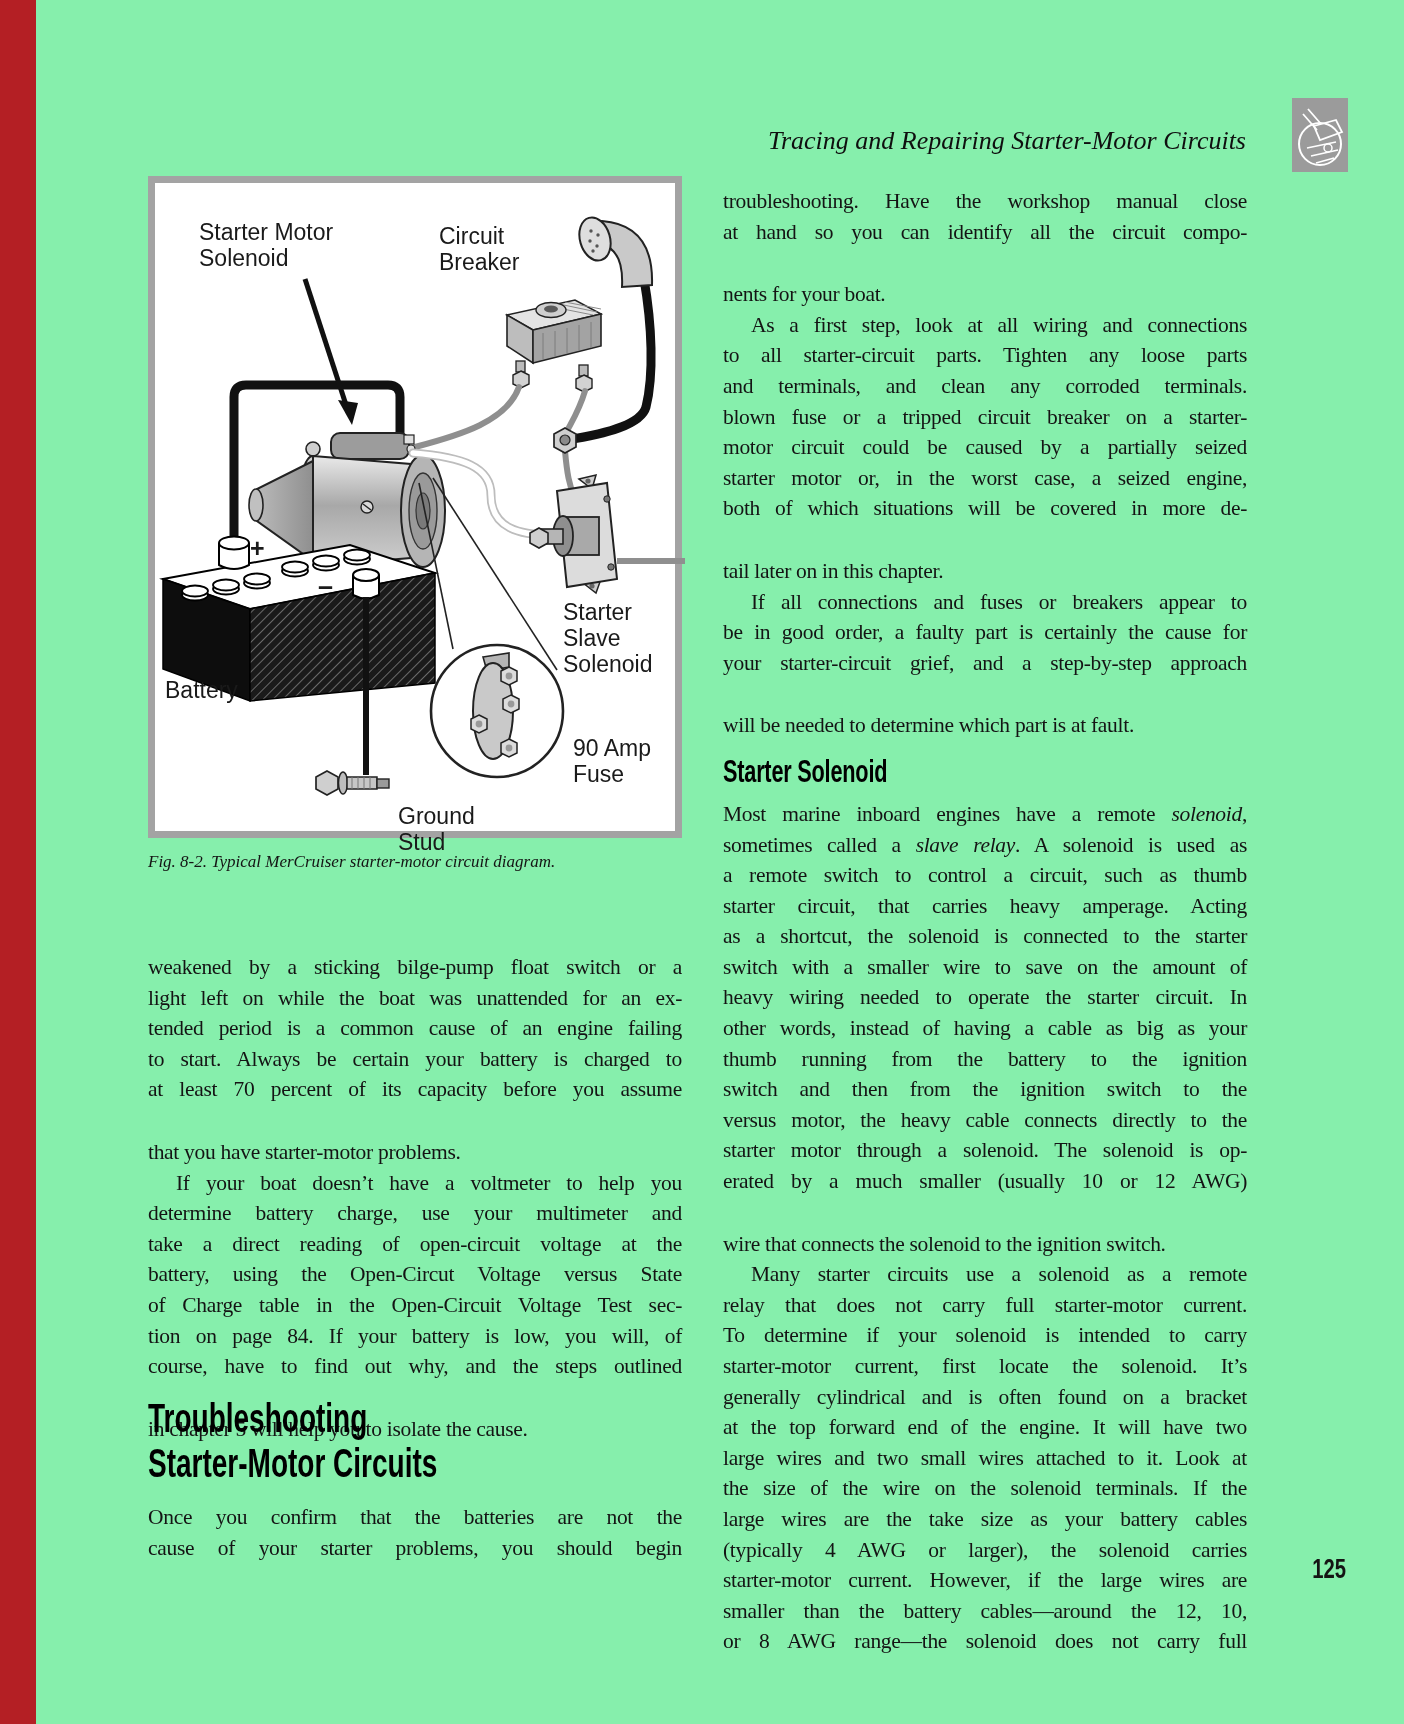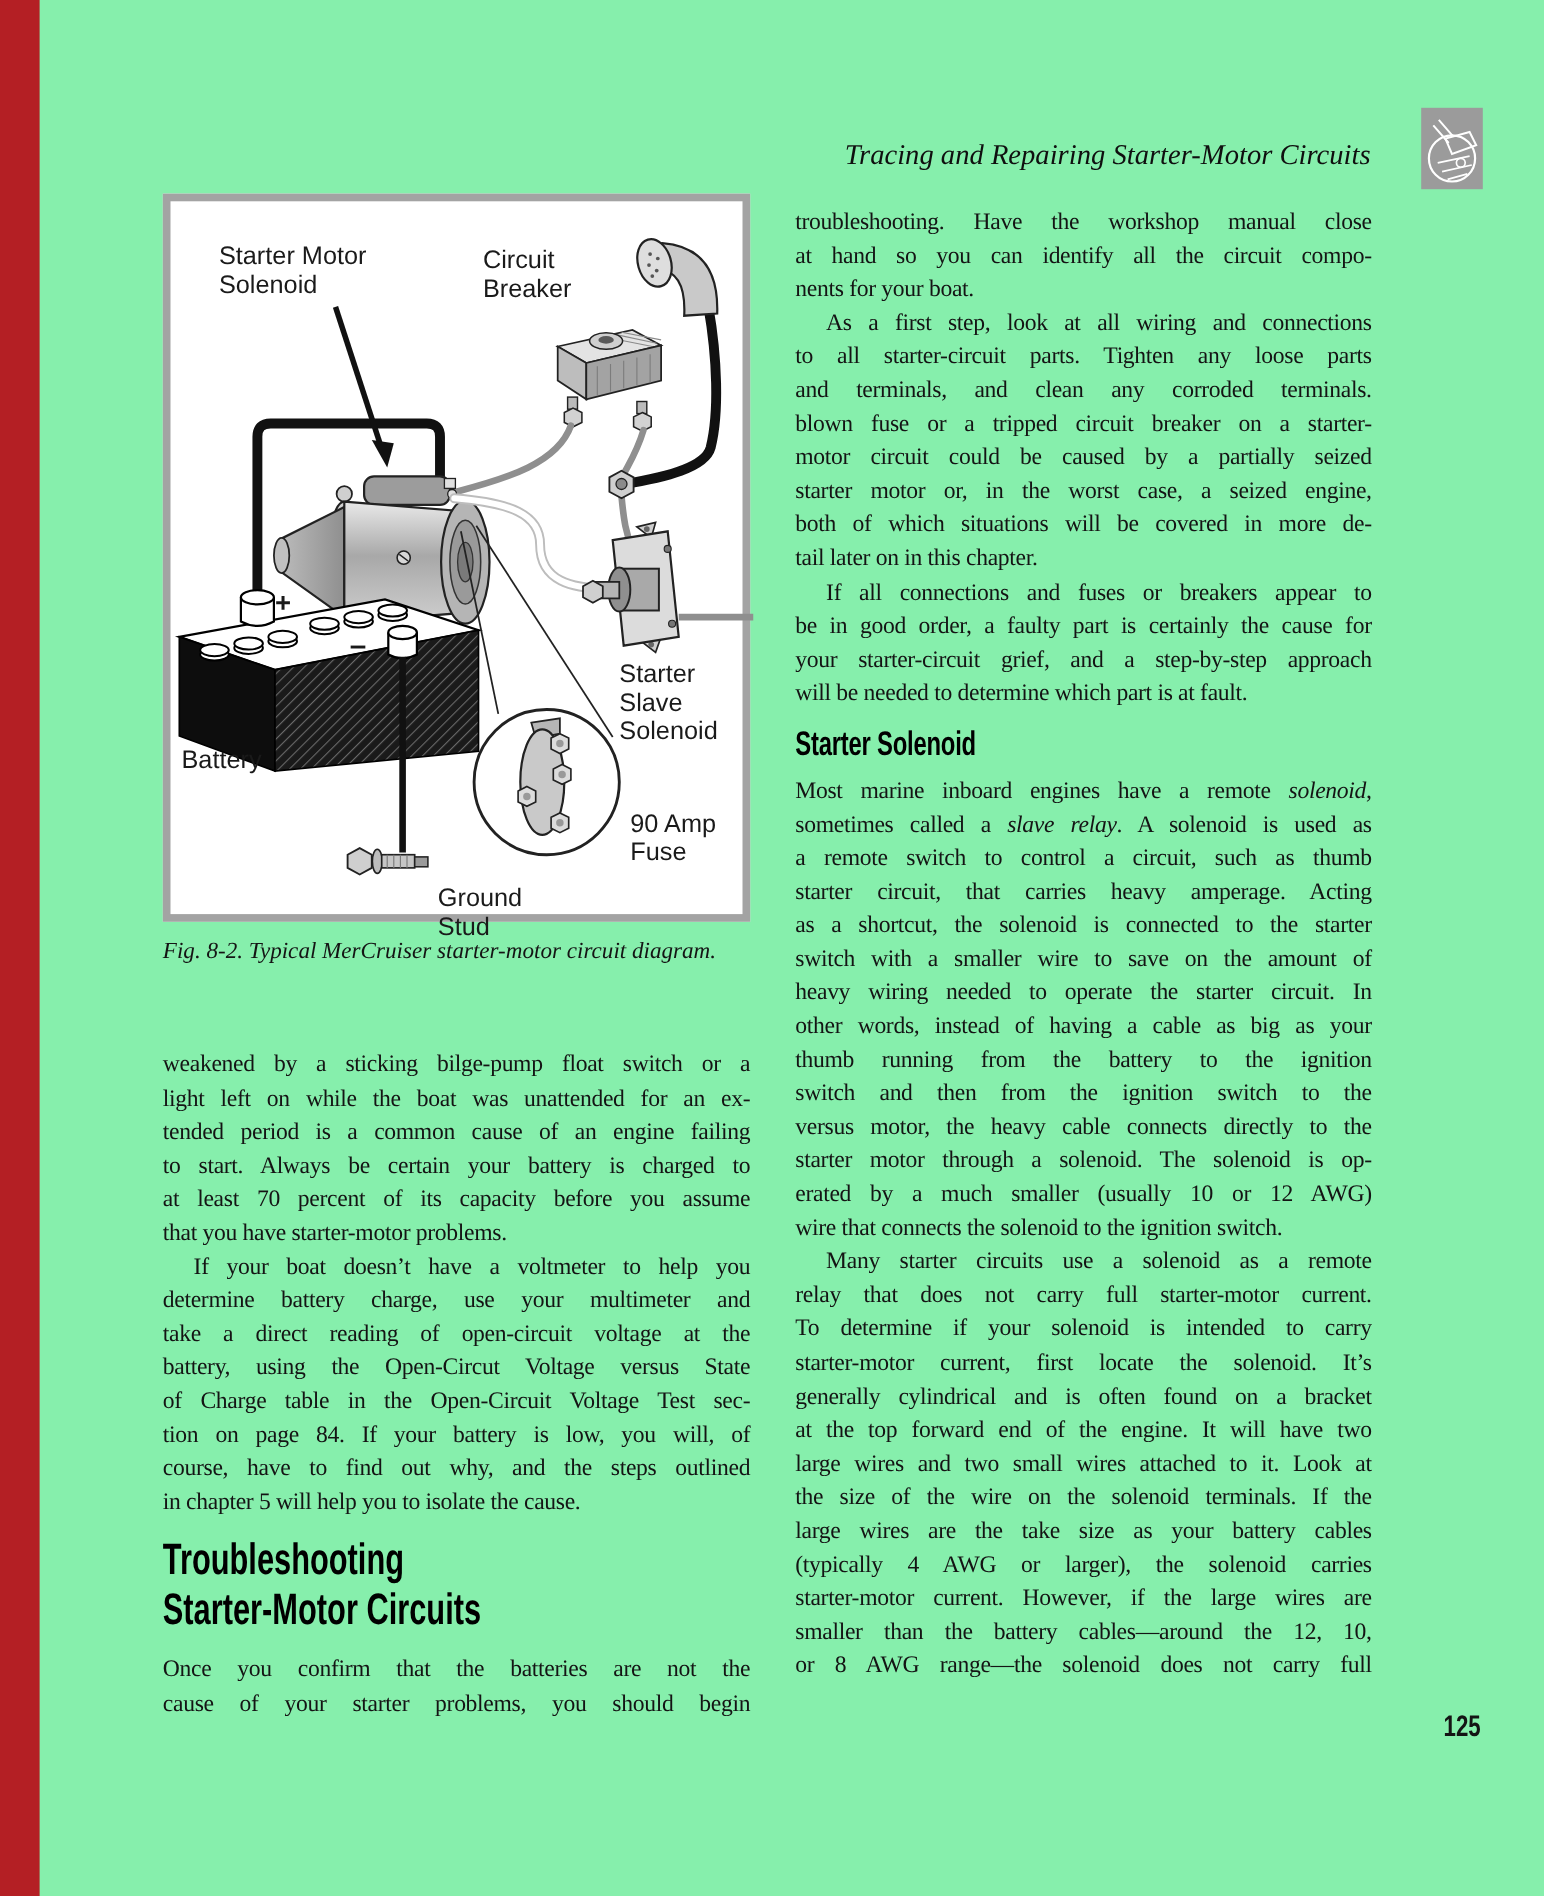--- a/index.html
+++ b/index.html
@@ -18,29 +18,29 @@
   .figlabel{position:absolute;font-family:"Liberation Sans","DejaVu Sans",sans-serif;
             font-size:23px;line-height:26px;color:#1a1a1a;white-space:pre-line;}
   .lbl-sms{left:44px;top:36px;}
   .lbl-cb{left:284px;top:40px;}
   .lbl-sss{left:408px;top:416px;}
   .lbl-batt{left:10px;top:494px;}
   .lbl-fuse{left:418px;top:552px;}
   .lbl-gs{left:243px;top:620px;}
   .lbl-plus{left:95px;top:352px;font-weight:bold;font-size:25px;}
   .lbl-minus{left:163px;top:390px;font-weight:bold;font-size:27px;}
-  .caption{position:absolute;left:148px;top:852px;width:544px;font-style:italic;font-size:21px;}
+  .caption{position:absolute;left:148px;top:852px;width:544px;font-style:italic;font-size:17px;}
   
   .coltext{font-size:21.5px;line-height:30.6px;letter-spacing:-0.3px;}
   .lcol1{position:absolute;left:148px;top:952px;width:534px;}
   .lcol2{position:absolute;left:148px;top:1502px;width:534px;}
   .rcol{position:absolute;left:723px;top:186px;width:524px;}
   .para{margin:0;}
   .line{text-align:justify;text-align-last:justify;}
-  .line.ll{text-align-last:left;}
+  .line.ll{text-align-last:left;margin-top:32px;}
   .para.indent .line:first-child{text-indent:28px;}
   
   .bhead{font-family:"Liberation Sans","DejaVu Sans",sans-serif;font-weight:700;color:#000;
          transform:scaleX(0.7);transform-origin:left top;white-space:pre-line;}
   .lhead{position:absolute;left:148px;top:1396px;font-size:40px;line-height:45px;}
   .rhead{font-size:31px;line-height:36px;margin-top:13px;margin-bottom:9px;}
   .pagenum{position:absolute;right:58px;top:1554px;font-family:"Liberation Sans","DejaVu Sans",sans-serif;
            font-weight:700;font-size:27px;transform:scaleX(0.75);transform-origin:right top;}
 </style>
 </head>

